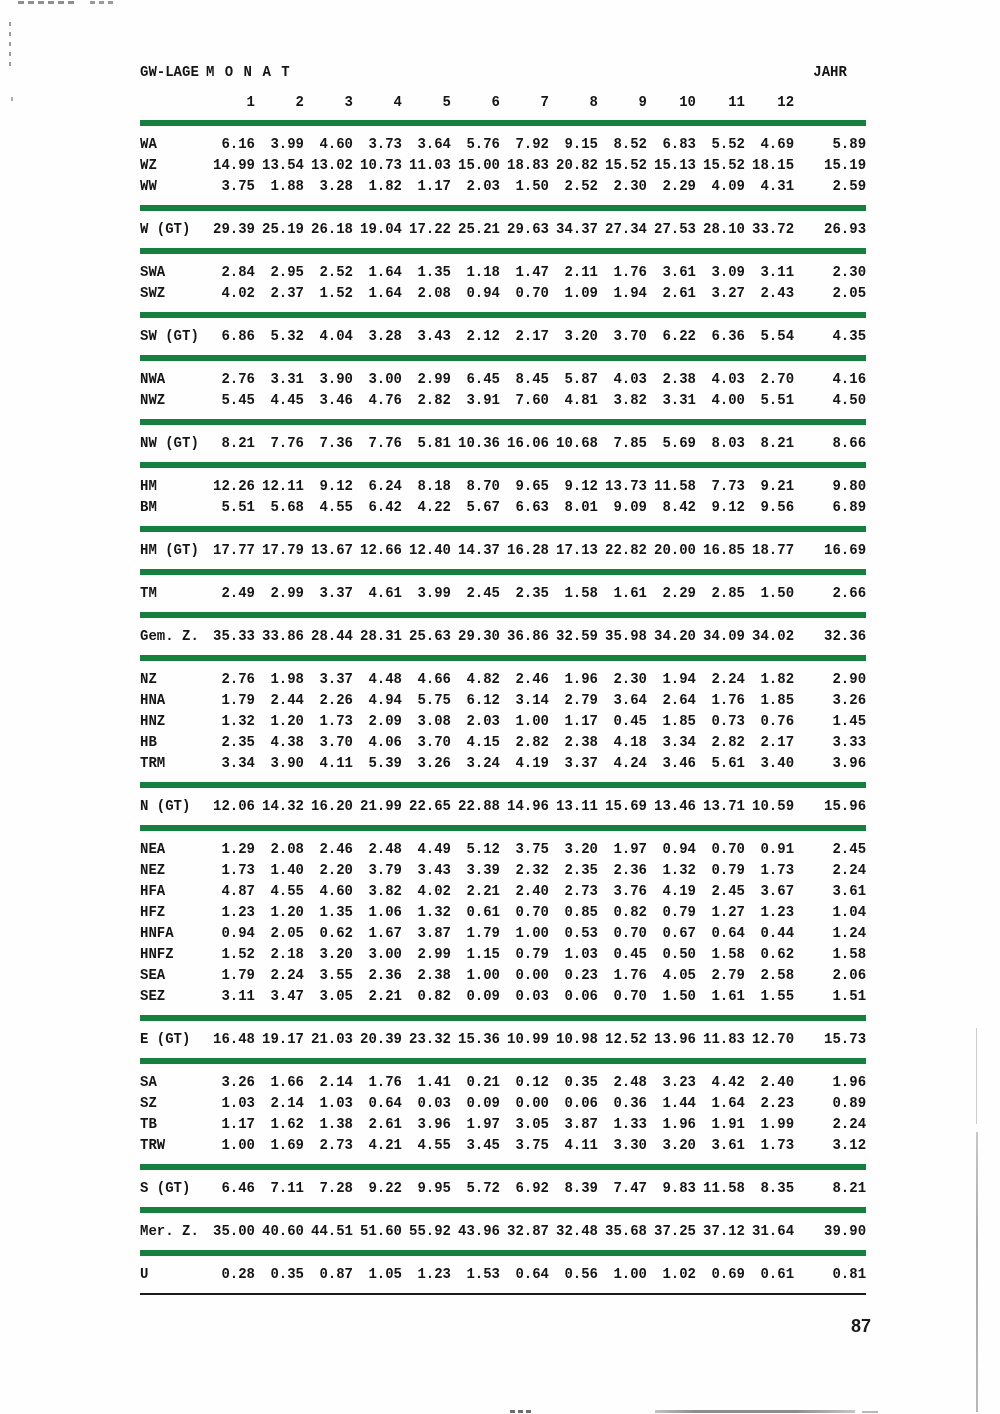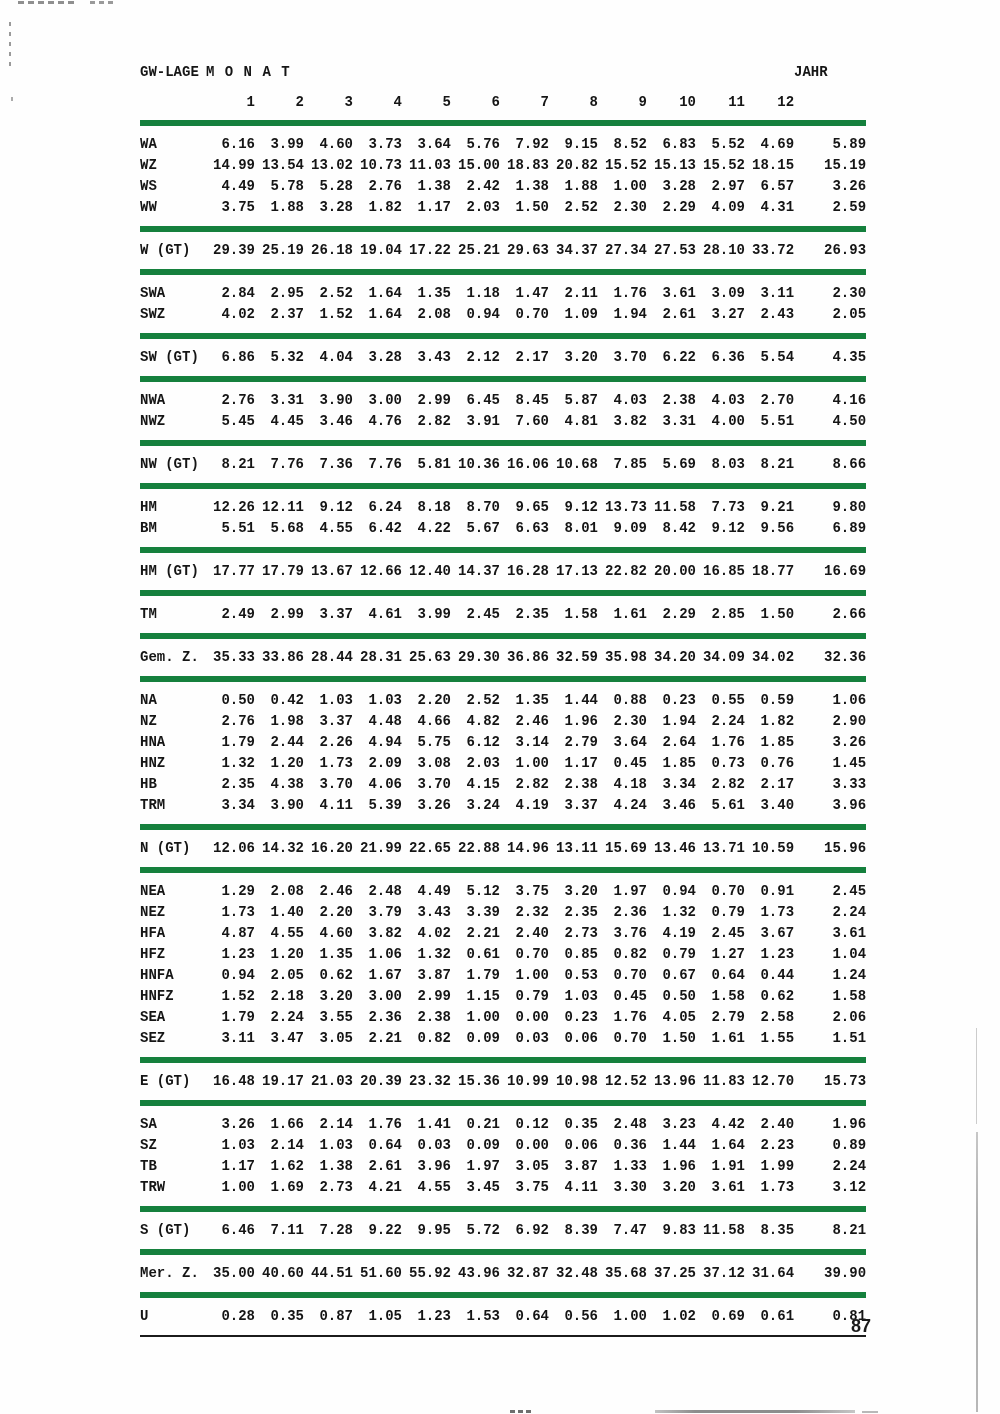--- a/index.html
+++ b/index.html
@@ -16,21 +16,21 @@
   }
   table.gw th,table.gw td{
     padding:0;line-height:21px;font-weight:700;white-space:nowrap;
     font-family:"Liberation Mono",monospace;
   }
   th.lbl{ text-align:left;padding-left:3px; }
   td.val{ text-align:right;padding-right:5px; }
   td.yr { text-align:right;padding-right:16px; }
   tr.h1 th{ vertical-align:top;height:26px; }
   th.monat{ text-align:left;letter-spacing:1px; }
-  th.jahrh{ text-align:left;padding-right:10px; }
+  th.jahrh{ text-align:center;padding-right:10px; }
   tr.h2 th{ padding-top:4px;padding-bottom:7px;border-bottom:2px solid #1b1b1b; }
   th.mh{ text-align:right;padding-right:11px; }
   tbody{ border-top:6px solid #15803d; }
   tbody tr:first-child > *{ padding-top:8px; }
   tbody tr:last-child  > *{ padding-bottom:8px; }
   
   .caption{
     position:absolute;left:143px;top:1289px;width:760px;
     font-size:13.5px;font-weight:700;line-height:27px;color:#161616;
   }
@@ -128,36 +128,20 @@
           <td class="val">15.00</td>
           <td class="val">18.83</td>
           <td class="val">20.82</td>
           <td class="val">15.52</td>
           <td class="val">15.13</td>
           <td class="val">15.52</td>
           <td class="val">18.15</td>
           <td class="yr">15.19</td>
         </tr>
         <tr>
-          <th class="lbl">WS</th>
-          <td class="val">4.49</td>
-          <td class="val">5.78</td>
-          <td class="val">5.28</td>
-          <td class="val">2.76</td>
-          <td class="val">1.38</td>
-          <td class="val">2.42</td>
-          <td class="val">1.38</td>
-          <td class="val">1.88</td>
-          <td class="val">1.00</td>
-          <td class="val">3.28</td>
-          <td class="val">2.97</td>
-          <td class="val">6.57</td>
-          <td class="yr">3.26</td>
-        </tr>
-        <tr>
           <th class="lbl">WW</th>
           <td class="val">3.75</td>
           <td class="val">1.88</td>
           <td class="val">3.28</td>
           <td class="val">1.82</td>
           <td class="val">1.17</td>
           <td class="val">2.03</td>
           <td class="val">1.50</td>
           <td class="val">2.52</td>
           <td class="val">2.30</td>
@@ -372,36 +356,20 @@
           <td class="val">32.59</td>
           <td class="val">35.98</td>
           <td class="val">34.20</td>
           <td class="val">34.09</td>
           <td class="val">34.02</td>
           <td class="yr">32.36</td>
         </tr>
       </tbody>
       <tbody>
         <tr>
-          <th class="lbl">NA</th>
-          <td class="val">0.50</td>
-          <td class="val">0.42</td>
-          <td class="val">1.03</td>
-          <td class="val">1.03</td>
-          <td class="val">2.20</td>
-          <td class="val">2.52</td>
-          <td class="val">1.35</td>
-          <td class="val">1.44</td>
-          <td class="val">0.88</td>
-          <td class="val">0.23</td>
-          <td class="val">0.55</td>
-          <td class="val">0.59</td>
-          <td class="yr">1.06</td>
-        </tr>
-        <tr>
           <th class="lbl">NZ</th>
           <td class="val">2.76</td>
           <td class="val">1.98</td>
           <td class="val">3.37</td>
           <td class="val">4.48</td>
           <td class="val">4.66</td>
           <td class="val">4.82</td>
           <td class="val">2.46</td>
           <td class="val">1.96</td>
           <td class="val">2.30</td>

